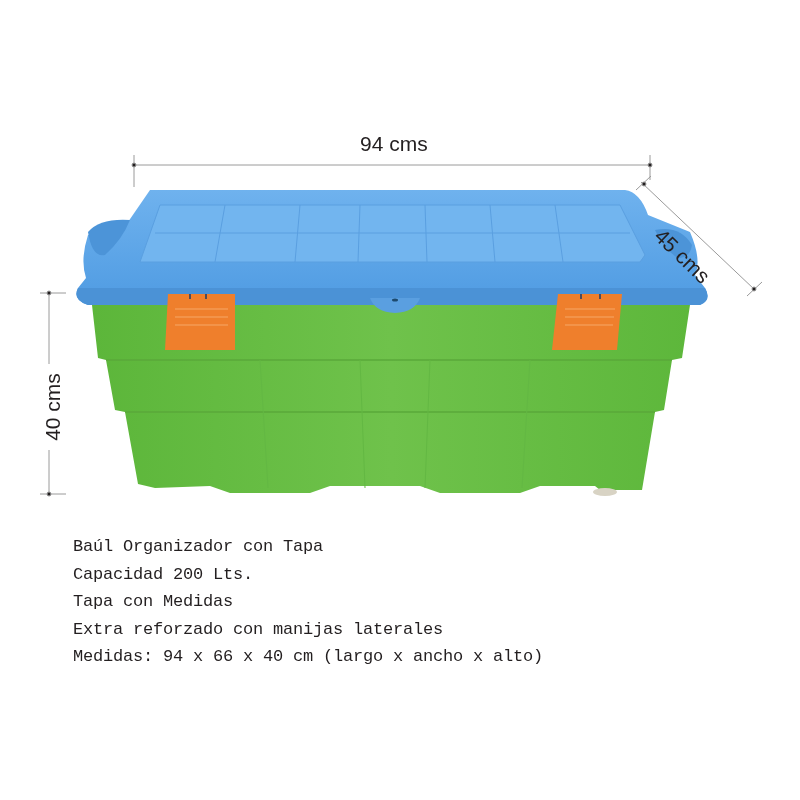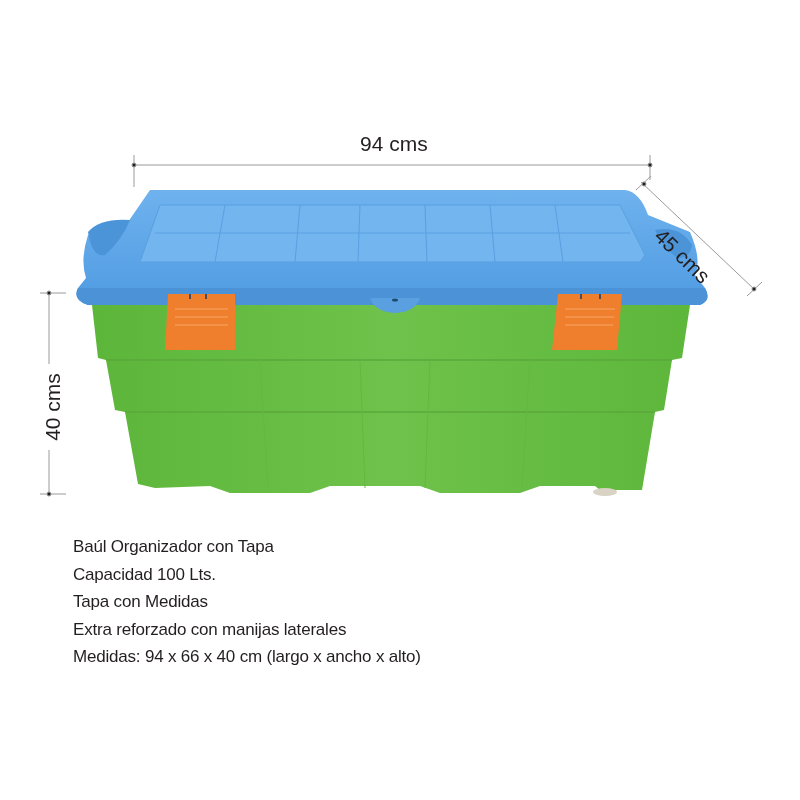--- a/index.html
+++ b/index.html
@@ -4,21 +4,21 @@
 <style>
   html, body { margin:0; padding:0; background:#ffffff; }
   body { width:800px; height:800px; position:relative; overflow:hidden; font-family:"Liberation Sans", sans-serif; }
   .stage { position:absolute; left:0; top:0; width:800px; height:800px; }
   svg.product { position:absolute; left:0; top:0; }
   .dim-label { position:absolute; color:#231f20; font-family:"Liberation Sans", sans-serif; font-size:21px; white-space:nowrap; background:#fff; padding:0 3px; line-height:24px; }
   .dim-width { left:357px; top:132px; }
   .dim-depth { left:664px; top:222px; transform:rotate(44deg); transform-origin:left top; background:transparent; }
   .dim-height { left:32px; top:395px; transform:rotate(-90deg); transform-origin:center center; width:80px; margin-left:-22px; text-align:center; }
   .specs { position:absolute; left:73px; top:533px; margin:0; padding:0; list-style:none; }
-  .specs li { font-family:Liberation Sans, sans-serif; font-size:17px; color:#231f20; line-height:27.6px; white-space:nowrap; letter-spacing:-0.2px; }
+  .specs li { font-family:Liberation Mono, monospace; font-size:17px; color:#231f20; line-height:27.6px; white-space:nowrap; letter-spacing:-0.2px; }
 </style>
 </head>
 <body>
 
 <div class="stage">
   <svg class="product" width="800" height="800" viewBox="0 0 800 800">
     <defs>
       <linearGradient id="lidTop" x1="0" y1="0" x2="0" y2="1">
         <stop offset="0" stop-color="#6fb2ee"></stop>
         <stop offset="1" stop-color="#4f9be2"></stop>
@@ -93,17 +93,17 @@
     </g>
   </svg>
 
   <span class="dim-label dim-width">94 cms</span>
   <span class="dim-label dim-depth">45 cms</span>
   <span class="dim-label dim-height">40 cms</span>
 </div>
 
 <ul class="specs">
   <li>Baúl Organizador con Tapa</li>
-  <li>Capacidad 100 Lts.</li>
+  <li>Capacidad 200 Lts.</li>
   <li>Tapa con Medidas</li>
   <li>Extra reforzado con manijas laterales</li>
   <li>Medidas: 94 x 66 x 40 cm (largo x ancho x alto)</li>
 </ul>
 
 </body></html>

